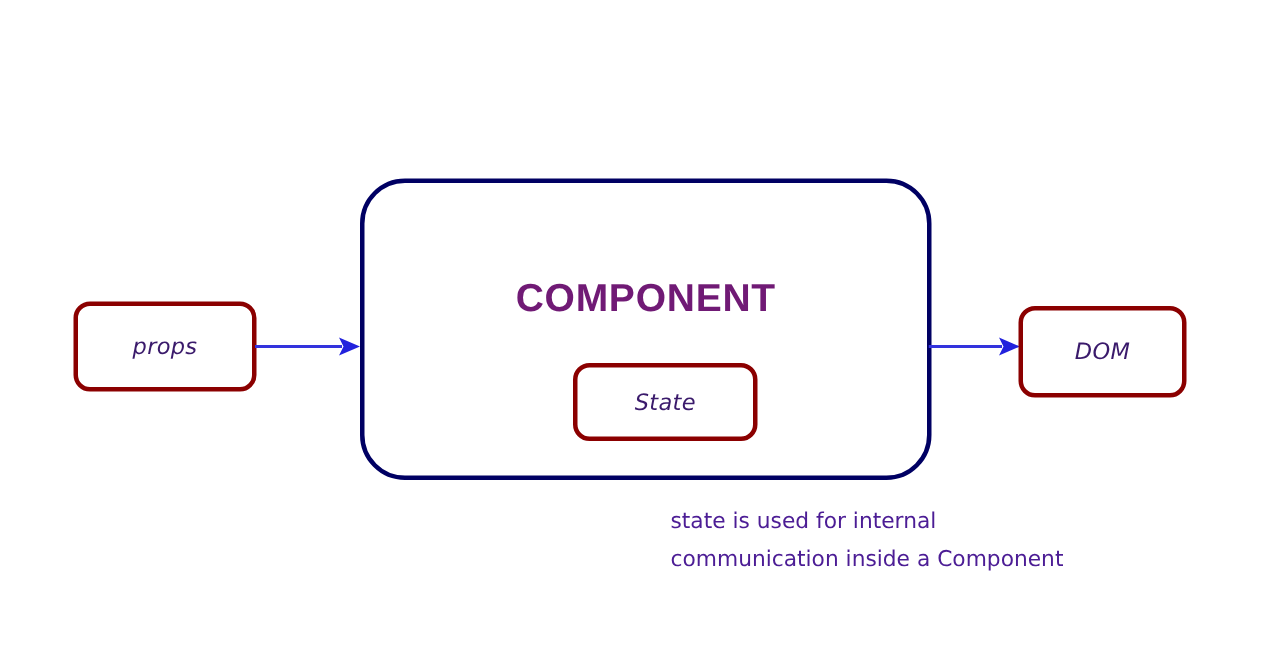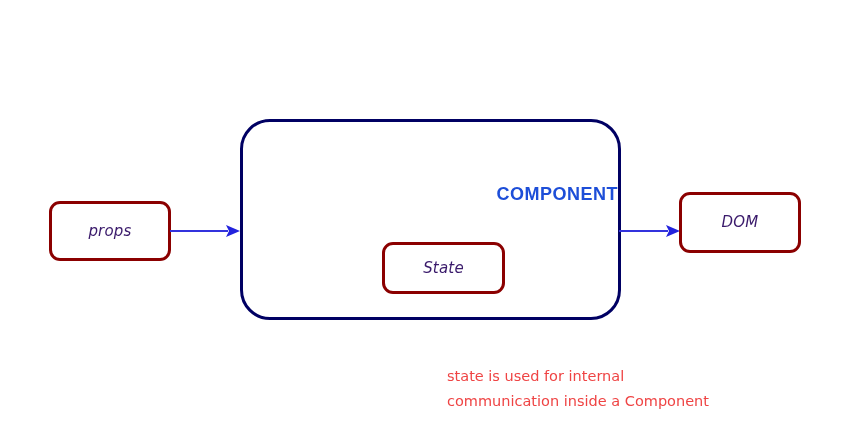--- a/index.html
+++ b/index.html
@@ -51,53 +51,53 @@
     border-radius: 30px;
     background: #ffffff;
     display: block;
   }
 
   #component-title {
     position: absolute;
     left: 0;
     right: 0;
     top: 63px;
-    text-align: right;
-    color: #1d4ed8;
+    text-align: center;
+    color: #701a75;
     font-family: "Liberation Sans", sans-serif;
-    font-size: 18px;
+    font-size: 26px;
     font-weight: bold;
     letter-spacing: 0.5px;
     line-height: 1;
   }
 
   
   #node-props     { left: 49px;  top: 201px; width: 122px; height: 60px; }
   #node-component { left: 240px; top: 119px; width: 381px; height: 201px; }
   #node-state     { left: 139px; top: 120px; width: 123px; height: 52px; }  
-  #node-dom       { left: 679px; top: 192px; width: 122px; height: 61px; }
+  #node-dom       { left: 679px; top: 204px; width: 112px; height: 61px; }
 
   #node-state .node-label { font-size: 15px; }
 
   
   .arrow {
     position: absolute;
     height: 18px;
     overflow: visible;
   }
   #arrow-props-component { left: 170px; top: 222px; width: 70px; }
   #arrow-component-dom   { left: 619px; top: 222px; width: 61px; }
 
   
   #caption {
     position: absolute;
     left: 447px;
-    top: 364px;
+    top: 336px;
     width: 340px;
-    color: #ef4444;
+    color: #4c1d95;
     font-family: "DejaVu Sans", sans-serif;
     font-size: 14.5px;
     line-height: 25px;
     white-space: pre-line;
     text-align: left;
   }
 </style>
 </head>
 <body>
 

